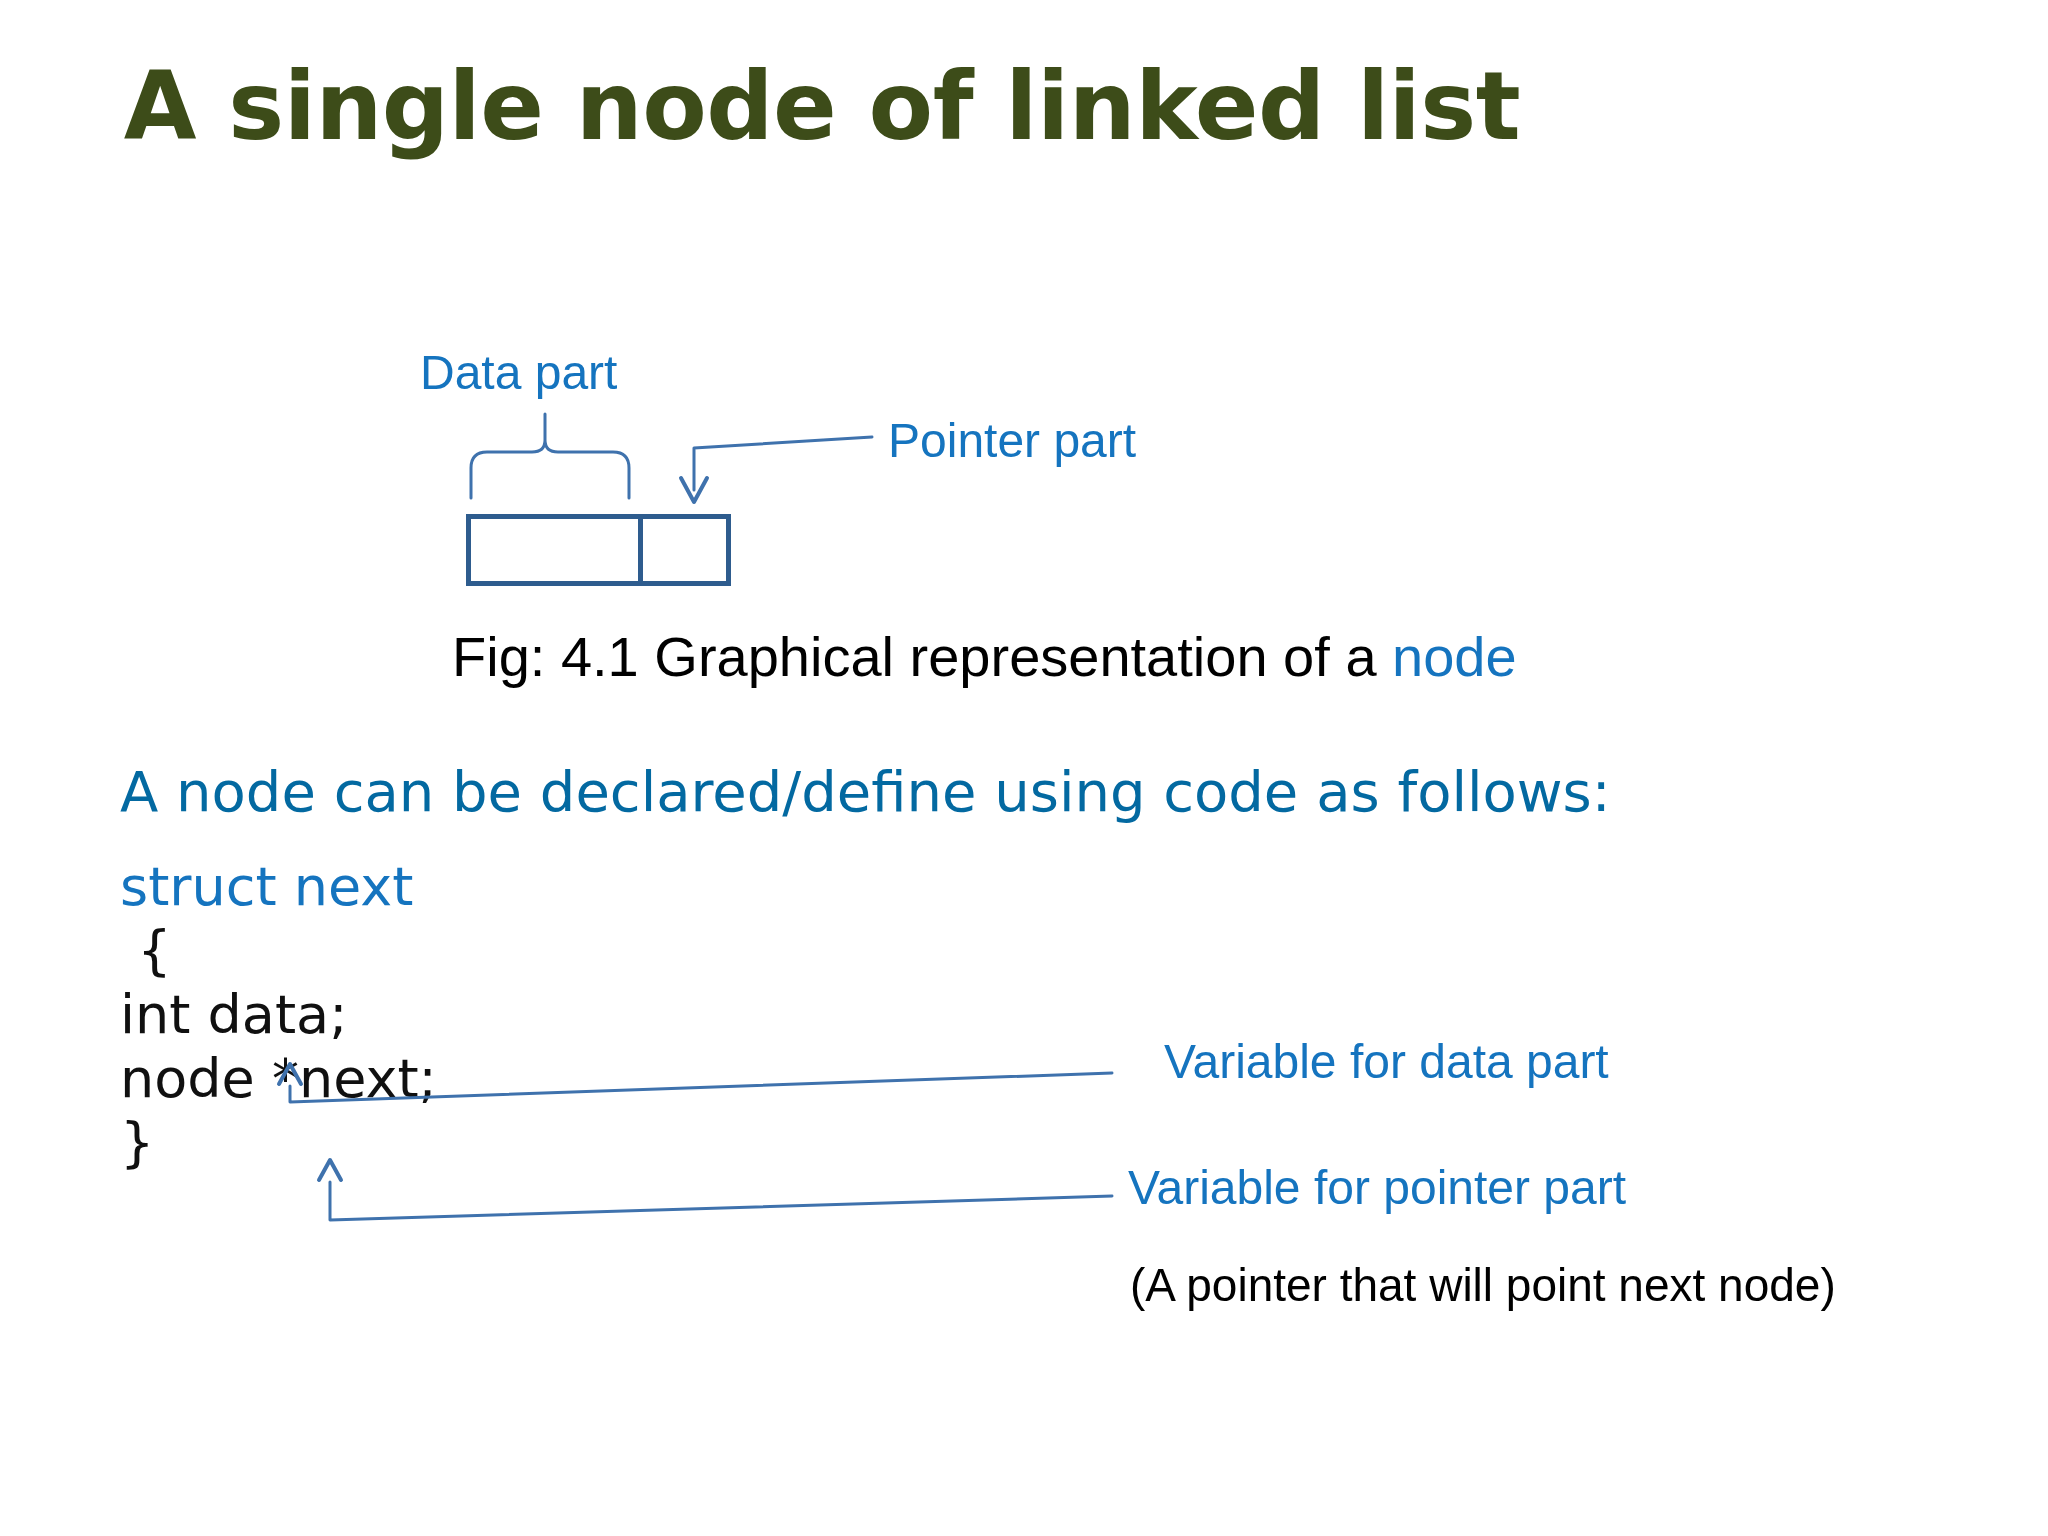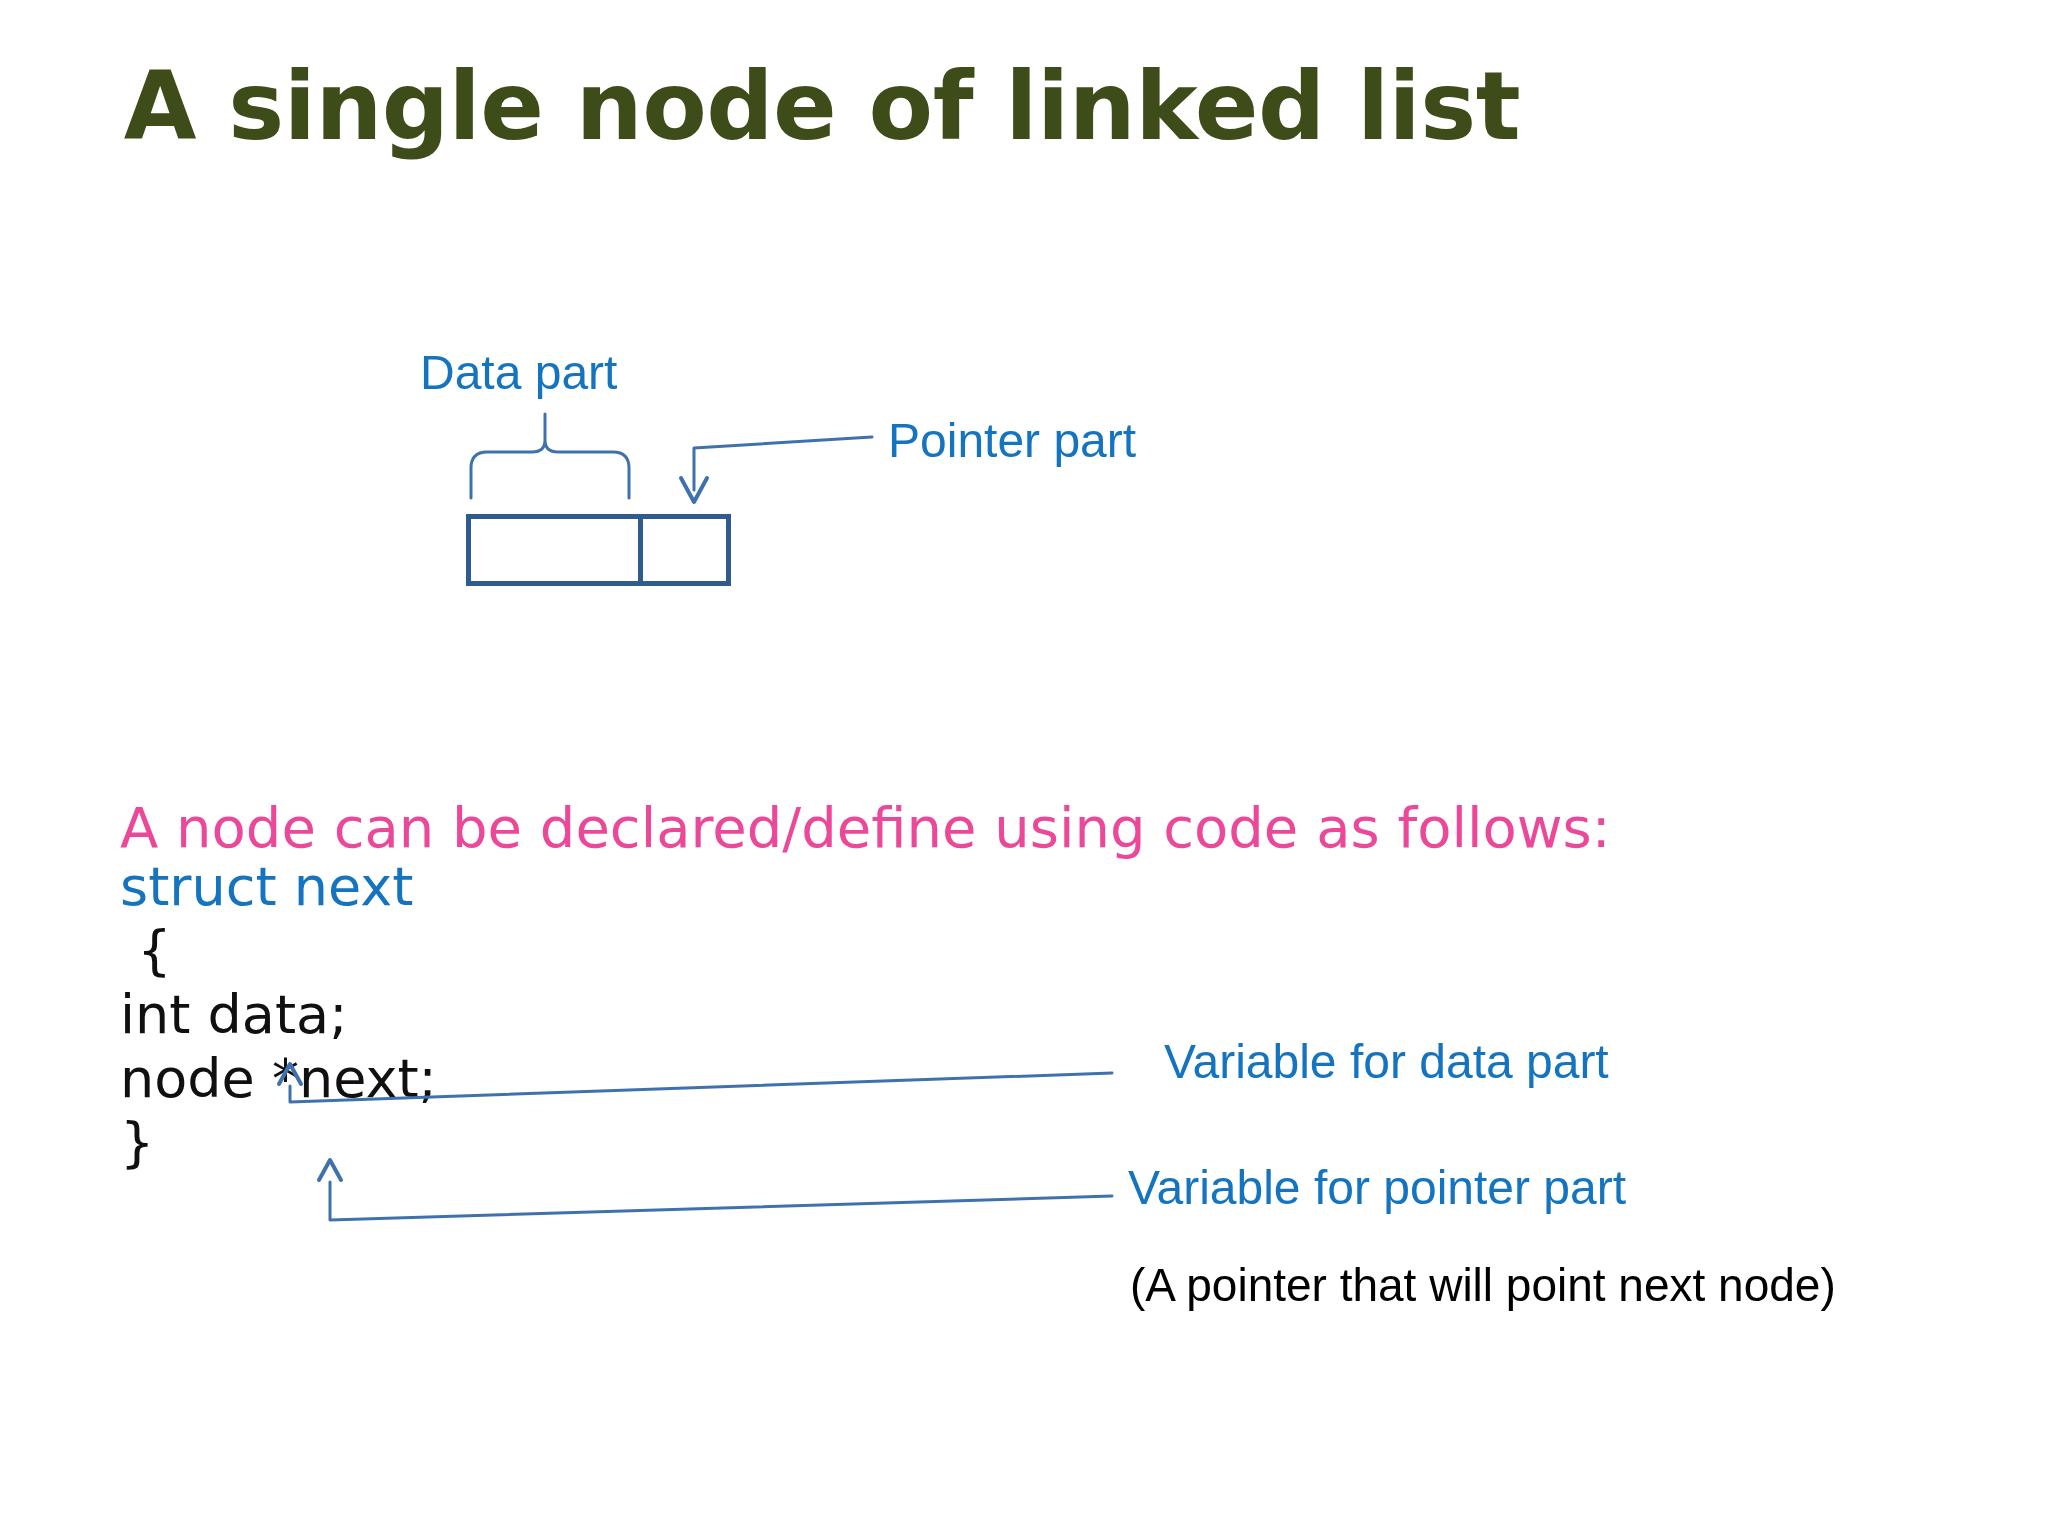--- a/index.html
+++ b/index.html
@@ -99,24 +99,24 @@
     color: #000000;
     white-space: nowrap;
     line-height: 1.15;
   }
   .fig-caption .hl { color: #1574bf; }
 
   
   .body-line {
     position: absolute;
     left: 120px;
-    top: 796px;
+    top: 760px;
     font-family: "DejaVu Sans", sans-serif;
     font-size: 56px;
-    color: #ec4899;
+    color: #0369a1;
     white-space: nowrap;
     line-height: 1.15;
   }
 
   
   .code-block {
     position: absolute;
     left: 120px;
     top: 855px;
     font-family: "DejaVu Sans", sans-serif;
@@ -194,20 +194,23 @@
 
     <div class="fig-label" id="lbl-data-part">Data part</div>
 
     <div class="fig-label" id="lbl-pointer-part">Pointer part</div>
 
     <div class="node-box">
       <div class="node-cell node-cell-data"></div>
       <div class="node-cell node-cell-pointer"></div>
     </div>
 
+    <div class="fig-caption">
+      <span>Fig: 4.1 Graphical representation of a </span><span class="hl">node</span>
+    </div>
   </div>
 
   <div class="body-line">A node can be declared/define using code as follows:</div>
 
   <div class="code-block">
     <div class="code-line kw">struct next</div>
     <div class="code-line"> {</div>
     <div class="code-line">int data;</div>
     <div class="code-line">node *next;</div>
     <div class="code-line">}</div>

